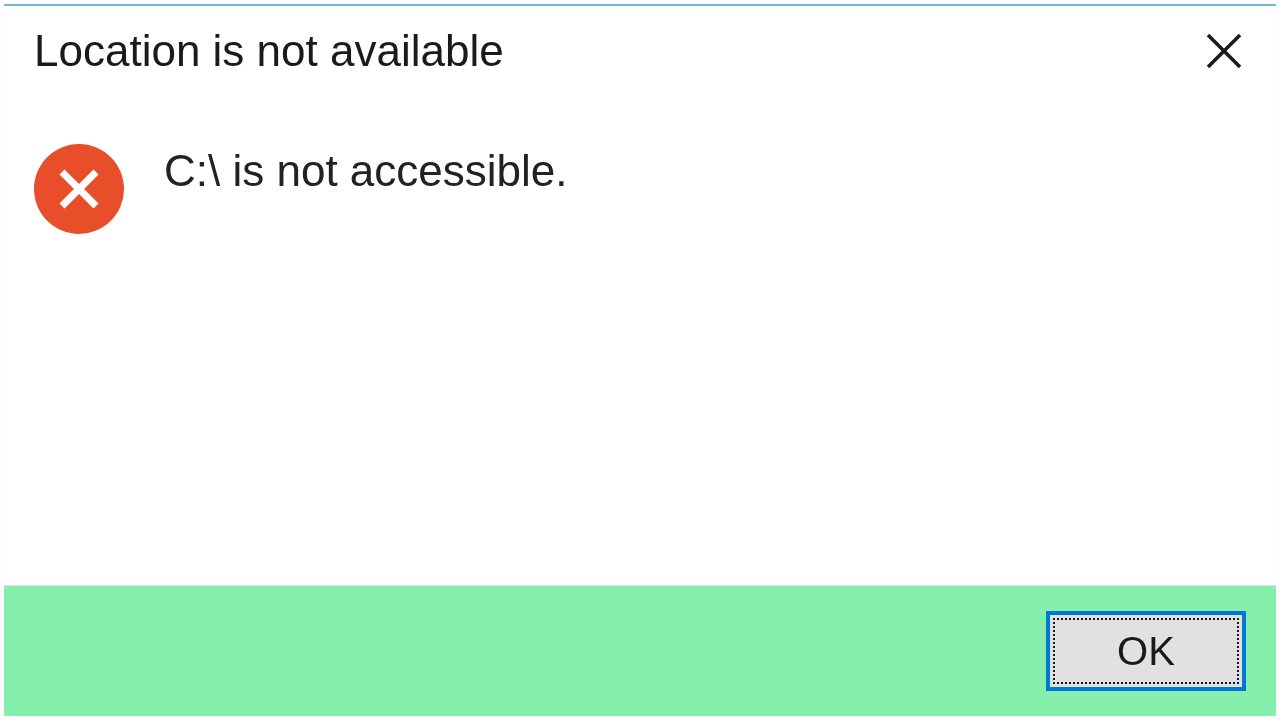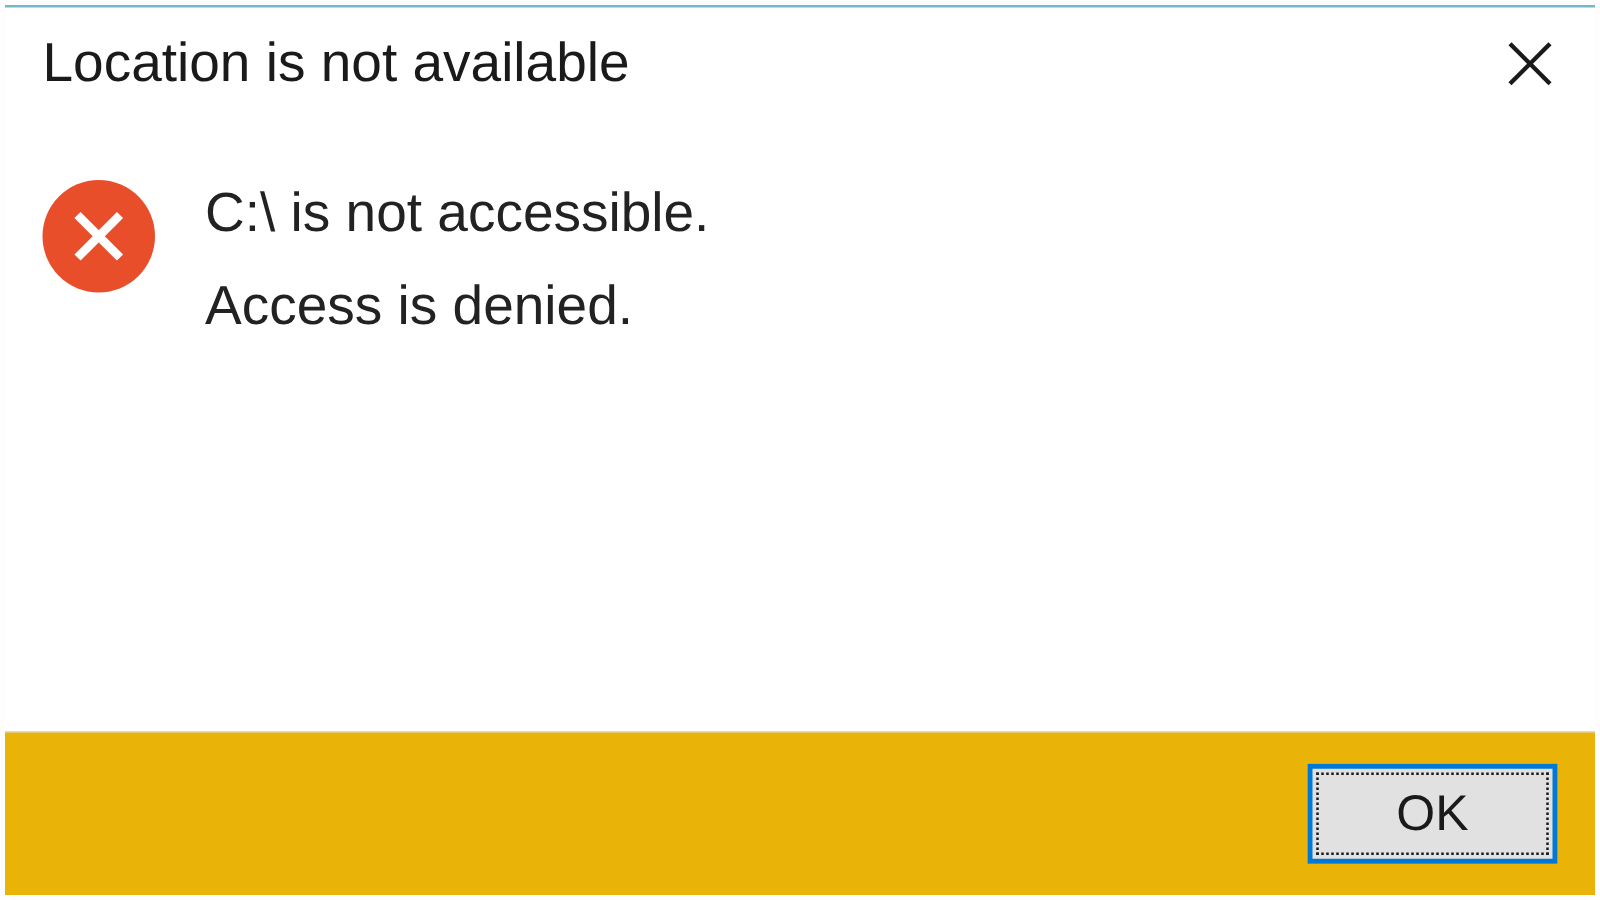--- a/index.html
+++ b/index.html
@@ -55,31 +55,31 @@
       align-items: center;
       justify-content: center;
       flex-shrink: 0;
       margin-top: 8px;
     }
     .error-icon svg {
       display: block;
     }
     .message-block {
       display: flex;
-      flex-direction: column;
-      gap: 24px;
+      flex-direction: row;
+      gap: 60px;
       padding-top: 10px;
     }
     .message-line {
       font-size: 44px;
       color: #222222;
       font-weight: 400;
     }
     .button-bar {
-      background: #eab308;
+      background: #86efac;
       border-top: 1px solid #e0e0e0;
       display: flex;
       justify-content: flex-end;
       align-items: center;
       padding: 25px 30px 25px 30px;
     }
     .ok-button {
       min-width: 200px;
       height: 80px;
       background: #e1e1e1;
@@ -113,21 +113,20 @@
 
   <div class="content-area">
     <div class="error-icon">
       <svg width="46" height="46" viewBox="0 0 46 46">
         <line x1="6" y1="6" x2="40" y2="40" stroke="#ffffff" stroke-width="7" stroke-linecap="butt"></line>
         <line x1="40" y1="6" x2="6" y2="40" stroke="#ffffff" stroke-width="7" stroke-linecap="butt"></line>
       </svg>
     </div>
     <div class="message-block">
       <div class="message-line">C:\ is not accessible.</div>
-      <div class="message-line">Access is denied.</div>
     </div>
   </div>
 
   <div class="button-bar">
     <button class="ok-button">OK</button>
   </div>
 
 </div>
 
 </body></html>

